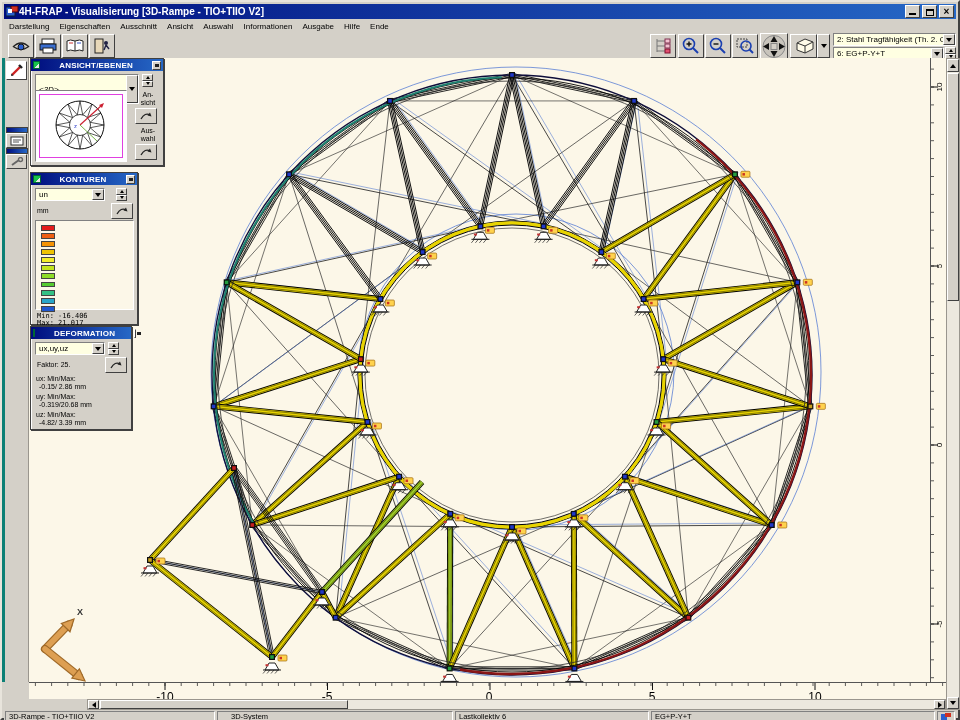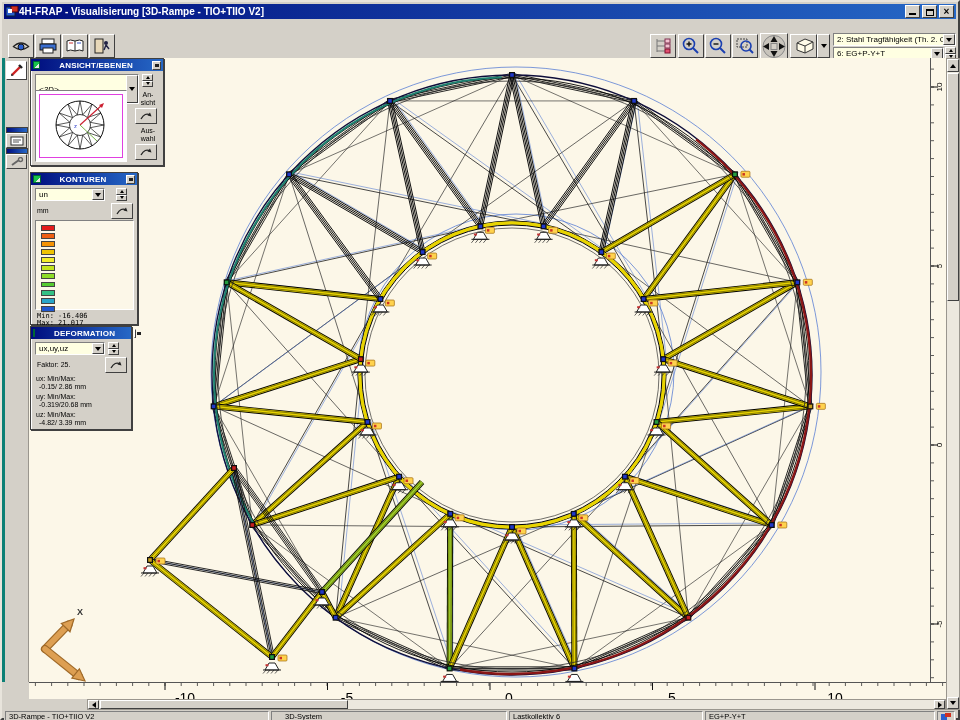--- a/index.html
+++ b/index.html
@@ -61,21 +61,21 @@
   
   .legend-box { position:absolute; left:4px; top:47px; width:99px; height:90px; background:#fcf7e8;
     border:1px solid; border-color:#808080 #fff #fff #808080; }
   #legend-swatches { position:absolute; left:5px; top:4px; display:flex; flex-direction:column; gap:2.2px; }
   #legend-swatches div { width:14px; height:5.9px; border:1px solid #444; }
   #legend-values { position:absolute; left:28px; top:7px; font-size:7.5px; line-height:8.1px;
     text-align:right; width:52px; }
   
   #hruler { position:absolute; left:27px; top:680px; width:917px; height:17px; background:#fcf7e8;
     border-top:1px solid #555; }
-  #hruler .rlabel { position:absolute; top:7px; width:24px; text-align:center; font-size:14px;margin-left:20px; }
+  #hruler .rlabel { position:absolute; top:7px; width:24px; text-align:center; font-size:12px; }
   #vruler { position:absolute; left:928px; top:56px; width:16px; height:624px; background:#fcf7e8;
     border-left:1px solid #555; }
   #vruler .rlabel { position:absolute; left:1px; width:14px; height:14px; font-size:8px;
     display:flex; align-items:center; justify-content:center; transform:rotate(-90deg); }
   .corner { position:absolute; background:#d4d0c8; }
   .sbar { position:absolute; background:#ece8de; border:1px solid #9a968e; }
   .sthumb { position:absolute; background:#d4d0c8; border:1px solid; border-color:#fff #404040 #404040 #fff; }
   .sarrow { position:absolute; background:#d4d0c8; border:1px solid; border-color:#fff #404040 #404040 #fff;
     display:flex; align-items:center; justify-content:center; }
   .statusbar { position:absolute; left:2px; top:708px; right:2px; height:12px; background:#d4d0c8;
@@ -104,20 +104,31 @@
       <span class="wbtn">
           <span class="glyph-min"></span>
         </span>
       <span class="wbtn">
           <span class="glyph-max"></span>
         </span>
       <span class="wbtn glyph-x">×</span>
     </span>
   </div>
 
+  <div class="menubar">
+    <span class="menu-item">Darstellung</span>
+    <span class="menu-item">Eigenschaften</span>
+    <span class="menu-item">Ausschnitt</span>
+    <span class="menu-item">Ansicht</span>
+    <span class="menu-item">Auswahl</span>
+    <span class="menu-item">Informationen</span>
+    <span class="menu-item">Ausgabe</span>
+    <span class="menu-item">Hilfe</span>
+    <span class="menu-item">Ende</span>
+  </div>
 
   <div class="toolbar">
     <span class="tbtn" style="left:4px;top:1px;">
       <svg width="20" height="16" viewBox="0 0 20 16">
         <path d="M2,9 Q10,1 18,9" fill="none" stroke="#222" stroke-width="1.6"></path>
         <path d="M3,9 Q10,14 17,9" fill="none" stroke="#222" stroke-width="1.2"></path>
         <circle cx="10" cy="9" r="3" fill="#2a5fd0" stroke="#111"></circle>
       </svg>
     </span>
     <span class="tbtn" style="left:31px;top:1px;">
@@ -1096,21 +1107,21 @@
     <span class="sarrow" style="left:0;top:0;width:12px;height:13px;">
         <span class="tri-up"></span>
       </span>
     <span class="sthumb" style="left:0;top:14px;width:12px;height:228px;"></span>
     <span class="sarrow" style="left:0;bottom:0;width:12px;height:12px;">
         <span class="tri-dn"></span>
       </span>
   </div>
 
   <div class="statusbar">
-    <span class="sfield" style="width:264px;">3D-Rampe - TIO+TIIO V2</span>
+    <span class="sfield" style="width:210px;">3D-Rampe - TIO+TIIO V2</span>
     <span class="sfield" style="width:236px;padding-left:13px;">3D-System</span>
     <span class="sfield" style="width:194px;">Lastkollektiv 6</span>
     <span class="sfield" style="flex:1;">EG+P-Y+T</span>
     <span class="sfield" style="width:18px;display:flex;align-items:center;justify-content:center;">
       <svg width="10" height="7" viewBox="0 0 10 7">
         <rect x="0" y="1" width="6" height="6" fill="#2a5fd0"></rect>
           <rect x="4" y="0" width="6" height="4" fill="#d03020"></rect>
       </svg>
     </span>
   </div>

